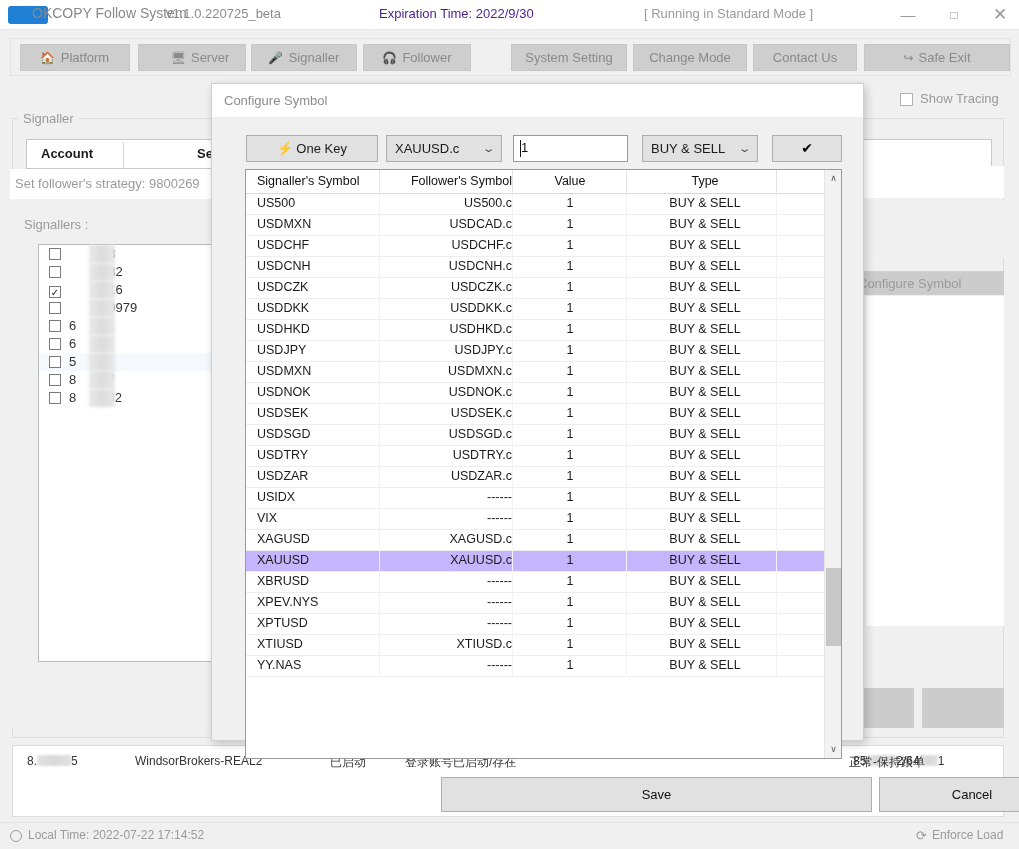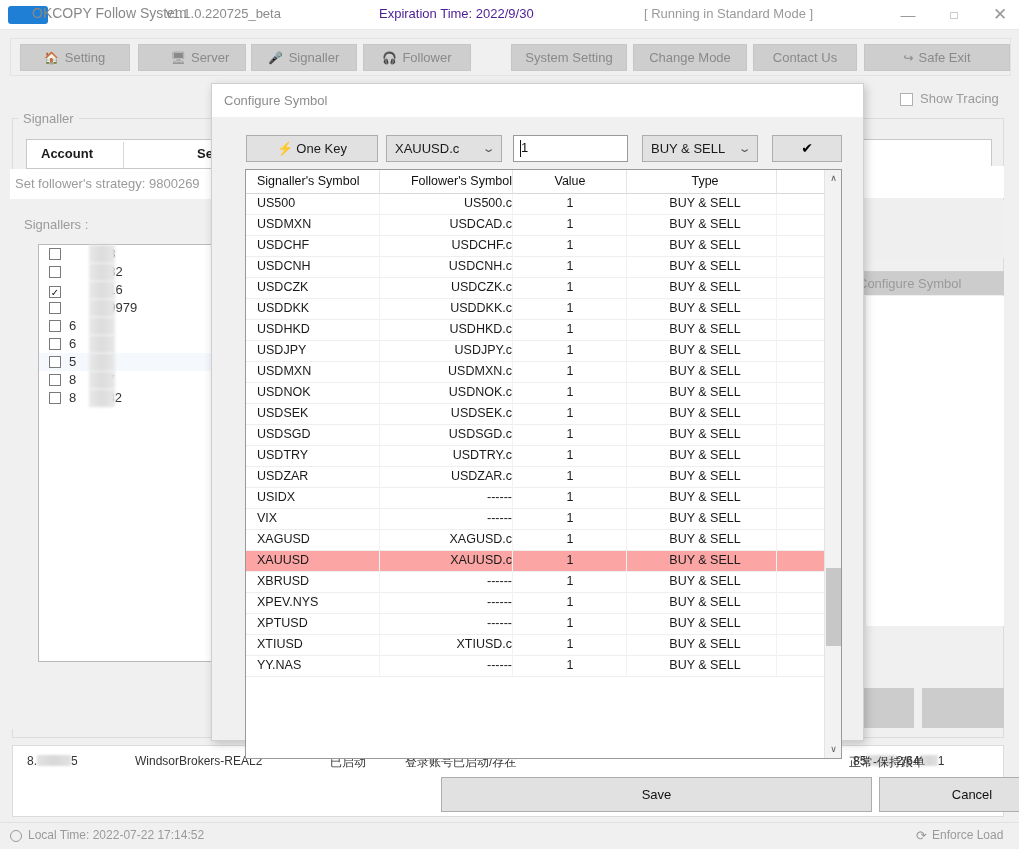--- a/index.html
+++ b/index.html
@@ -322,21 +322,21 @@
     position: absolute; left: 0; top: 0; width: 578px; height: 588px;
     overflow: hidden;
   }
   .trow {
     position: relative; height: 21px; width: 578px;
     border-bottom: 1px solid #eeeeee;
   }
   .trow.header {
     height: 24px; border-bottom: 1px solid #d8d8d8; background: #ffffff;
   }
-  .trow.selected { background: #fca5a5; }
+  .trow.selected { background: #c4b5fd; }
   .tcell {
     position: absolute; top: 2px;
     font-size: 12.5px; color: #1a1a1a; white-space: nowrap;
   }
   .trow.header .tcell { top: 4px; font-size: 12.5px; color: #111; }
   .c0 { left: 11px; }
   .c1 { left: 136px; width: 130px; text-align: right; }
   .c2 { left: 270px; width: 108px; text-align: center; }
   .c3 { left: 388px; width: 142px; text-align: center; }
   .vsep {
@@ -395,21 +395,21 @@
     <div id="app-version">v1.1.0.220725_beta</div>
     <div id="expiration">Expiration Time: 2022/9/30</div>
     <div id="runmode">[ Running in Standard Mode ]</div>
     <div class="wbtn" id="btn-min">—</div>
     <div class="wbtn" id="btn-max">□</div>
     <div class="wbtn" id="btn-close">✕</div>
   </div>
 
   <div id="toolbar">
     <div id="toolbar-inner">
-      <div class="tbtn" id="tb-platform"><span class="tb-ico">🏠</span><span>Setting</span></div>
+      <div class="tbtn" id="tb-platform"><span class="tb-ico">🏠</span><span>Platform</span></div>
       <div class="tbtn" id="tb-server"><span class="tb-ico">🖥</span><span>Server</span></div>
       <div class="tbtn" id="tb-signaller"><span class="tb-ico">🎤</span><span>Signaller</span></div>
       <div class="tbtn" id="tb-follower"><span class="tb-ico">🎧</span><span>Follower</span></div>
       <div class="tbtn" id="tb-sysset">System Setting</div>
       <div class="tbtn" id="tb-chmode">Change Mode</div>
       <div class="tbtn" id="tb-contact">Contact Us</div>
       <div class="tbtn" id="tb-safeexit"><span class="tb-ico">↪</span><span>Safe Exit</span></div>
     </div>
   </div>
 

